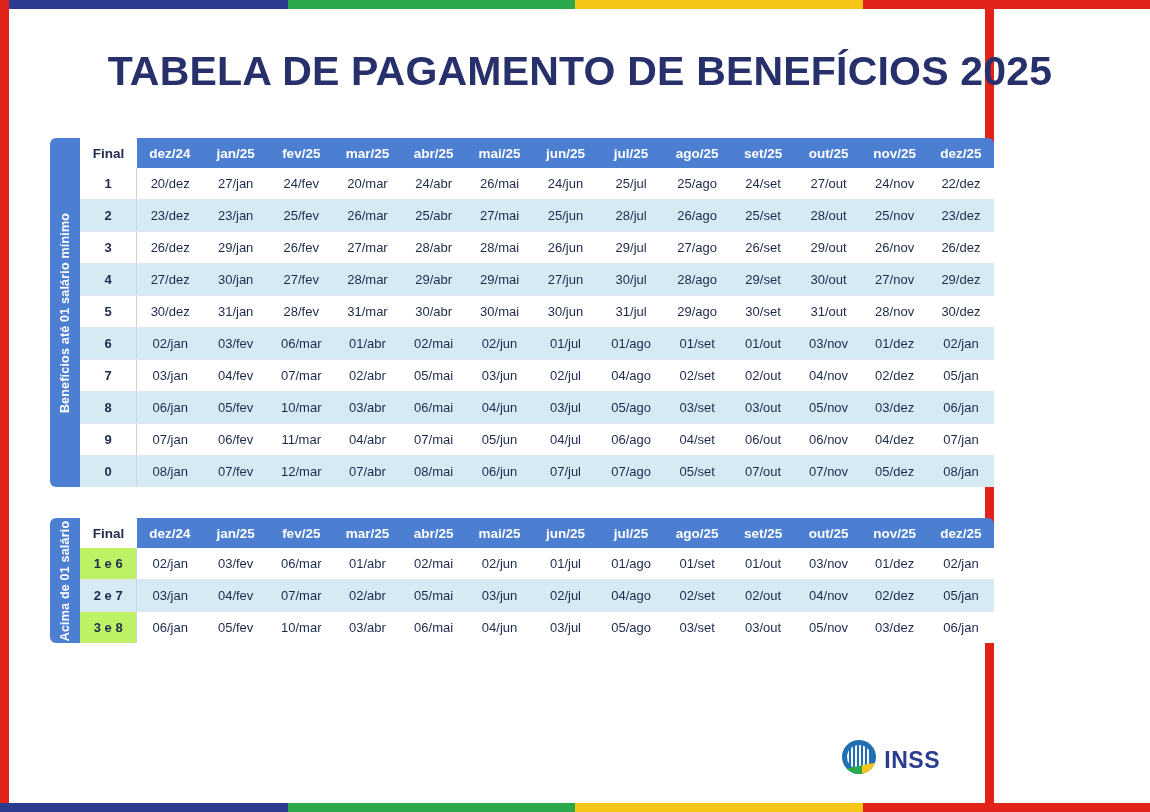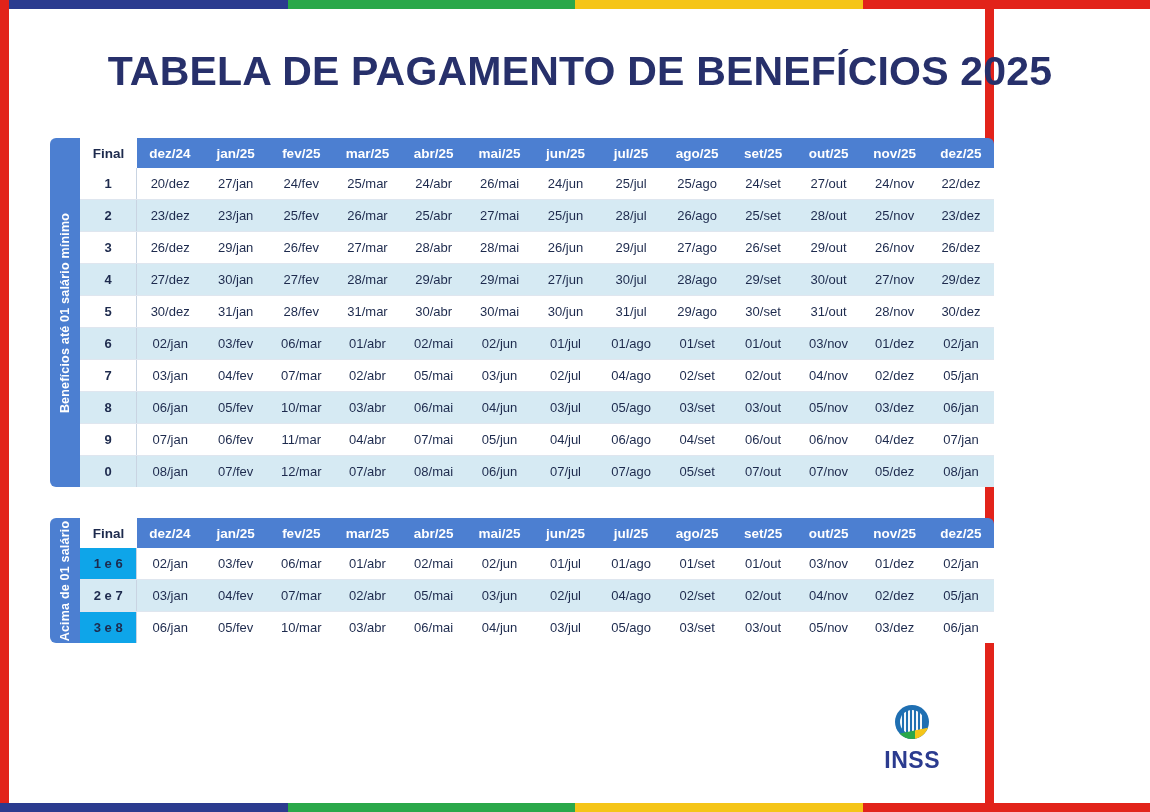--- a/index.html
+++ b/index.html
@@ -143,31 +143,30 @@
     border-right: 1px solid #c9d4e2;
     border-bottom: 1px solid #dfe6ef;
   }
   table.pay tbody tr:last-child td {
     border-bottom: none;
   }
 
   
   #block2 table.pay tbody td { background: #ffffff; }
   #block2 table.pay tbody tr.alt td { background: #d6eaf3; }
-  #block2 table.pay tbody td.final-cell { background: #0ea5e9; font-weight: bold; }
+  #block2 table.pay tbody td.final-cell { background: #bef264; font-weight: bold; }
 
   
   .logo {
     position: absolute;
     right: 54px;
     bottom: 38px;
     display: flex;
-    align-items: center;
+    align-items: flex-end;
     gap: 8px;
-    flex-direction: column;
   }
   .logo .mark {
     width: 34px;
     height: 34px;
     border-radius: 50%;
     background: #1f6fb2;
     position: relative;
     overflow: hidden;
   }
   .logo .mark::before {
@@ -250,21 +249,21 @@
             <th>nov/25</th>
             <th>dez/25</th>
           </tr>
       </thead>
       <tbody>
           <tr>
             <td class="final-cell">1</td>
             <td>20/dez</td>
             <td>27/jan</td>
             <td>24/fev</td>
-            <td>25/mar</td>
+            <td>20/mar</td>
             <td>24/abr</td>
             <td>26/mai</td>
             <td>24/jun</td>
             <td>25/jul</td>
             <td>25/ago</td>
             <td>24/set</td>
             <td>27/out</td>
             <td>24/nov</td>
             <td>22/dez</td>
           </tr>

